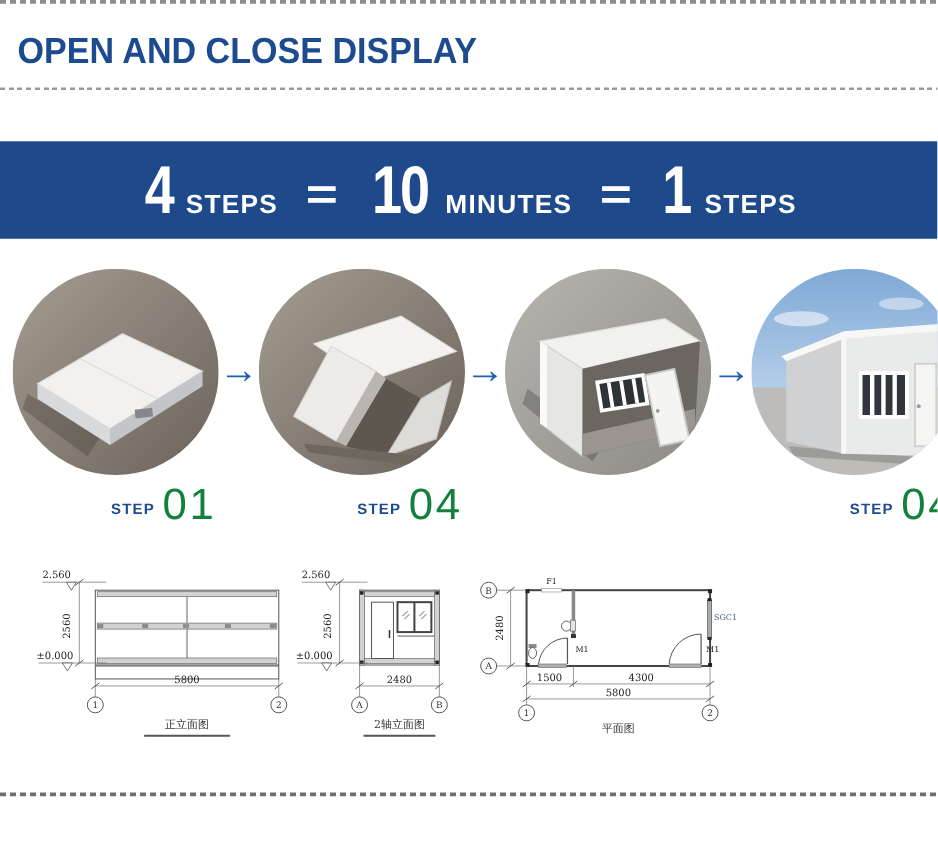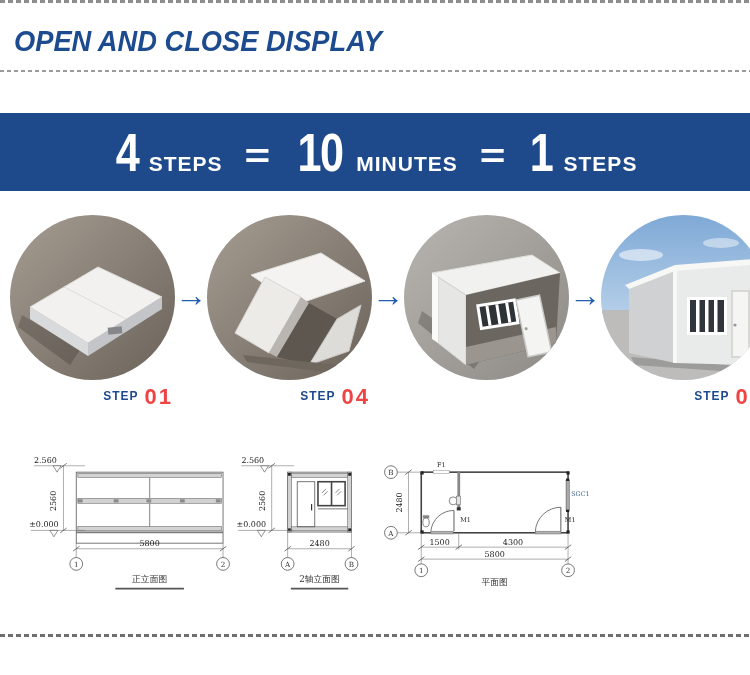--- a/index.html
+++ b/index.html
@@ -1,33 +1,33 @@
 <!DOCTYPE html>
 <html><head>
 <meta charset="utf-8">
 <style>
   html,body{margin:0;padding:0;background:#fff;}
   body{width:750px;height:675px;position:relative;font-family:"Liberation Sans",sans-serif;overflow:hidden;}
   .dashline{position:absolute;left:0;right:0;height:2px;background:repeating-linear-gradient(90deg,#9a9a9a 0 5px,transparent 5px 8px);}
   .dash-top{top:0;background:repeating-linear-gradient(90deg,#8d8d8d 0 5px,transparent 5px 8px);height:3px;}
   .dash-bottom{top:634px;height:3px;background:repeating-linear-gradient(90deg,#6f6f6f 0 5px,transparent 5px 8px);}
-  .header{padding:26px 0 0 14px;font-style:italic;}
+  .header{padding:26px 0 0 14px;}
   .page-title{display:inline-block;font-size:29px;font-weight:700;color:#1d4b8f;transform:scaleX(.94);transform-origin:left;letter-spacing:0px;line-height:1.1;}
   .title-dash{position:absolute;top:70px;left:0;right:0;height:2px;background:repeating-linear-gradient(90deg,#9a9a9a 0 4px,transparent 4px 7px);}
   .banner{position:absolute;top:113px;left:0;width:750px;height:78px;background:#1e4a8c;display:flex;align-items:baseline;justify-content:center;color:#fff;}
   .banner .bignum{display:inline-block;font-size:54px;font-weight:800;line-height:78px;transform:scaleX(.8);letter-spacing:-2px;}
   .banner .bigword{font-size:21px;font-weight:800;letter-spacing:1px;margin-left:8px;margin-top:13px;}
   .banner .eq{font-size:44px;font-weight:800;margin:0 22px;transform:scaleY(.8);display:inline-block;}
   .steps{position:absolute;top:215px;left:0;width:750px;display:flex;justify-content:space-between;padding:0 10px;box-sizing:border-box;}
   .step{width:165px;}
   .circle{width:165px;height:165px;border-radius:50%;overflow:hidden;}
   .arrow{color:#1f5fae;font-size:32px;font-weight:600;line-height:32px;margin-top:64px;}
   .step-label{margin-top:4px;text-align:right;padding-right:2px;white-space:nowrap;}
   .step-label .sl-word{font-size:12px;font-weight:700;color:#1d4b8f;letter-spacing:1px;vertical-align:baseline;margin-top:41px;}
-  .step-label .sl-num{font-size:22px;font-weight:700;color:#ef4444;margin-left:6px;letter-spacing:2px;vertical-align:-4px;}
+  .step-label .sl-num{font-size:35px;font-weight:400;color:#15803d;margin-left:6px;letter-spacing:2px;vertical-align:-4px;}
   .drawings{position:absolute;top:428px;left:0;width:602px;display:flex;padding-left:18px;box-sizing:border-box;}
   svg text{font-family:"DejaVu Serif","Liberation Serif",serif;}
   .dim{font-size:10px;fill:#222;}
   .lbl{font-size:8px;fill:#222;}
   .lbl-blue{font-size:8px;fill:#44648c;}
   .cap{font-size:11px;fill:#333;}
   .bub{font-size:9px;fill:#333;}
   .ln{stroke:#555;stroke-width:1;fill:none;}
   .thin{stroke:#777;stroke-width:.75;fill:none;}
   .band{fill:#d2d2d2;stroke:#666;stroke-width:.7;}

